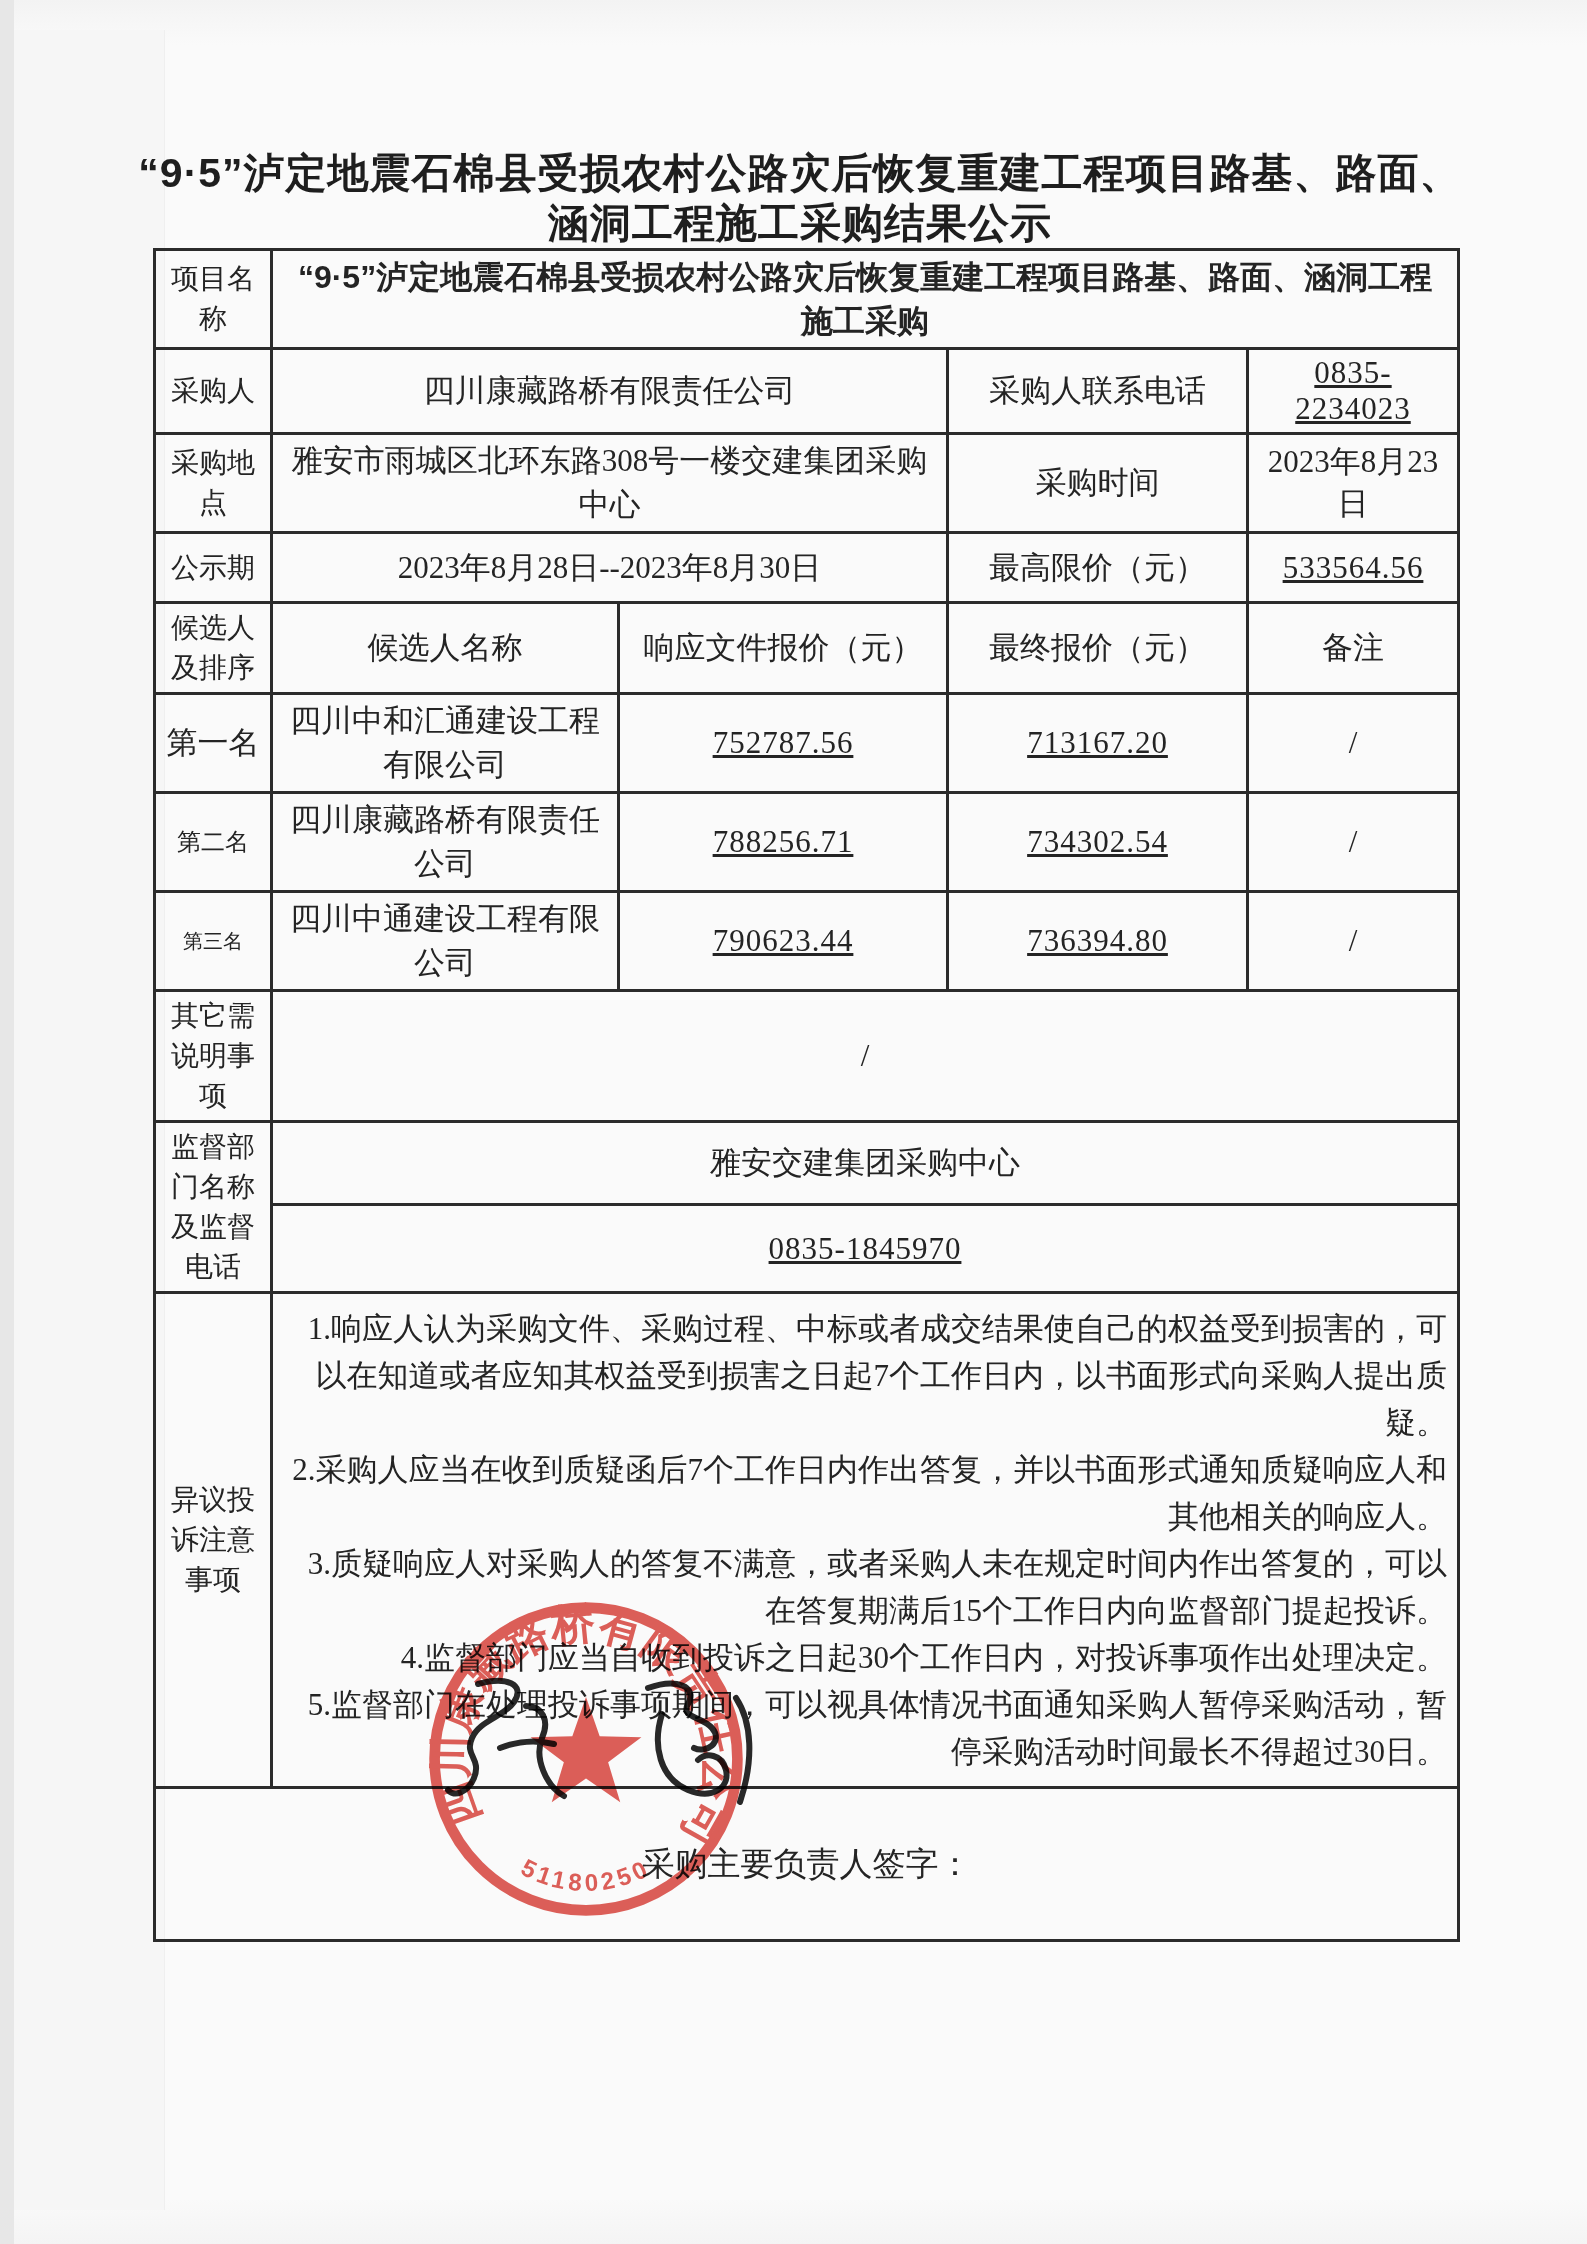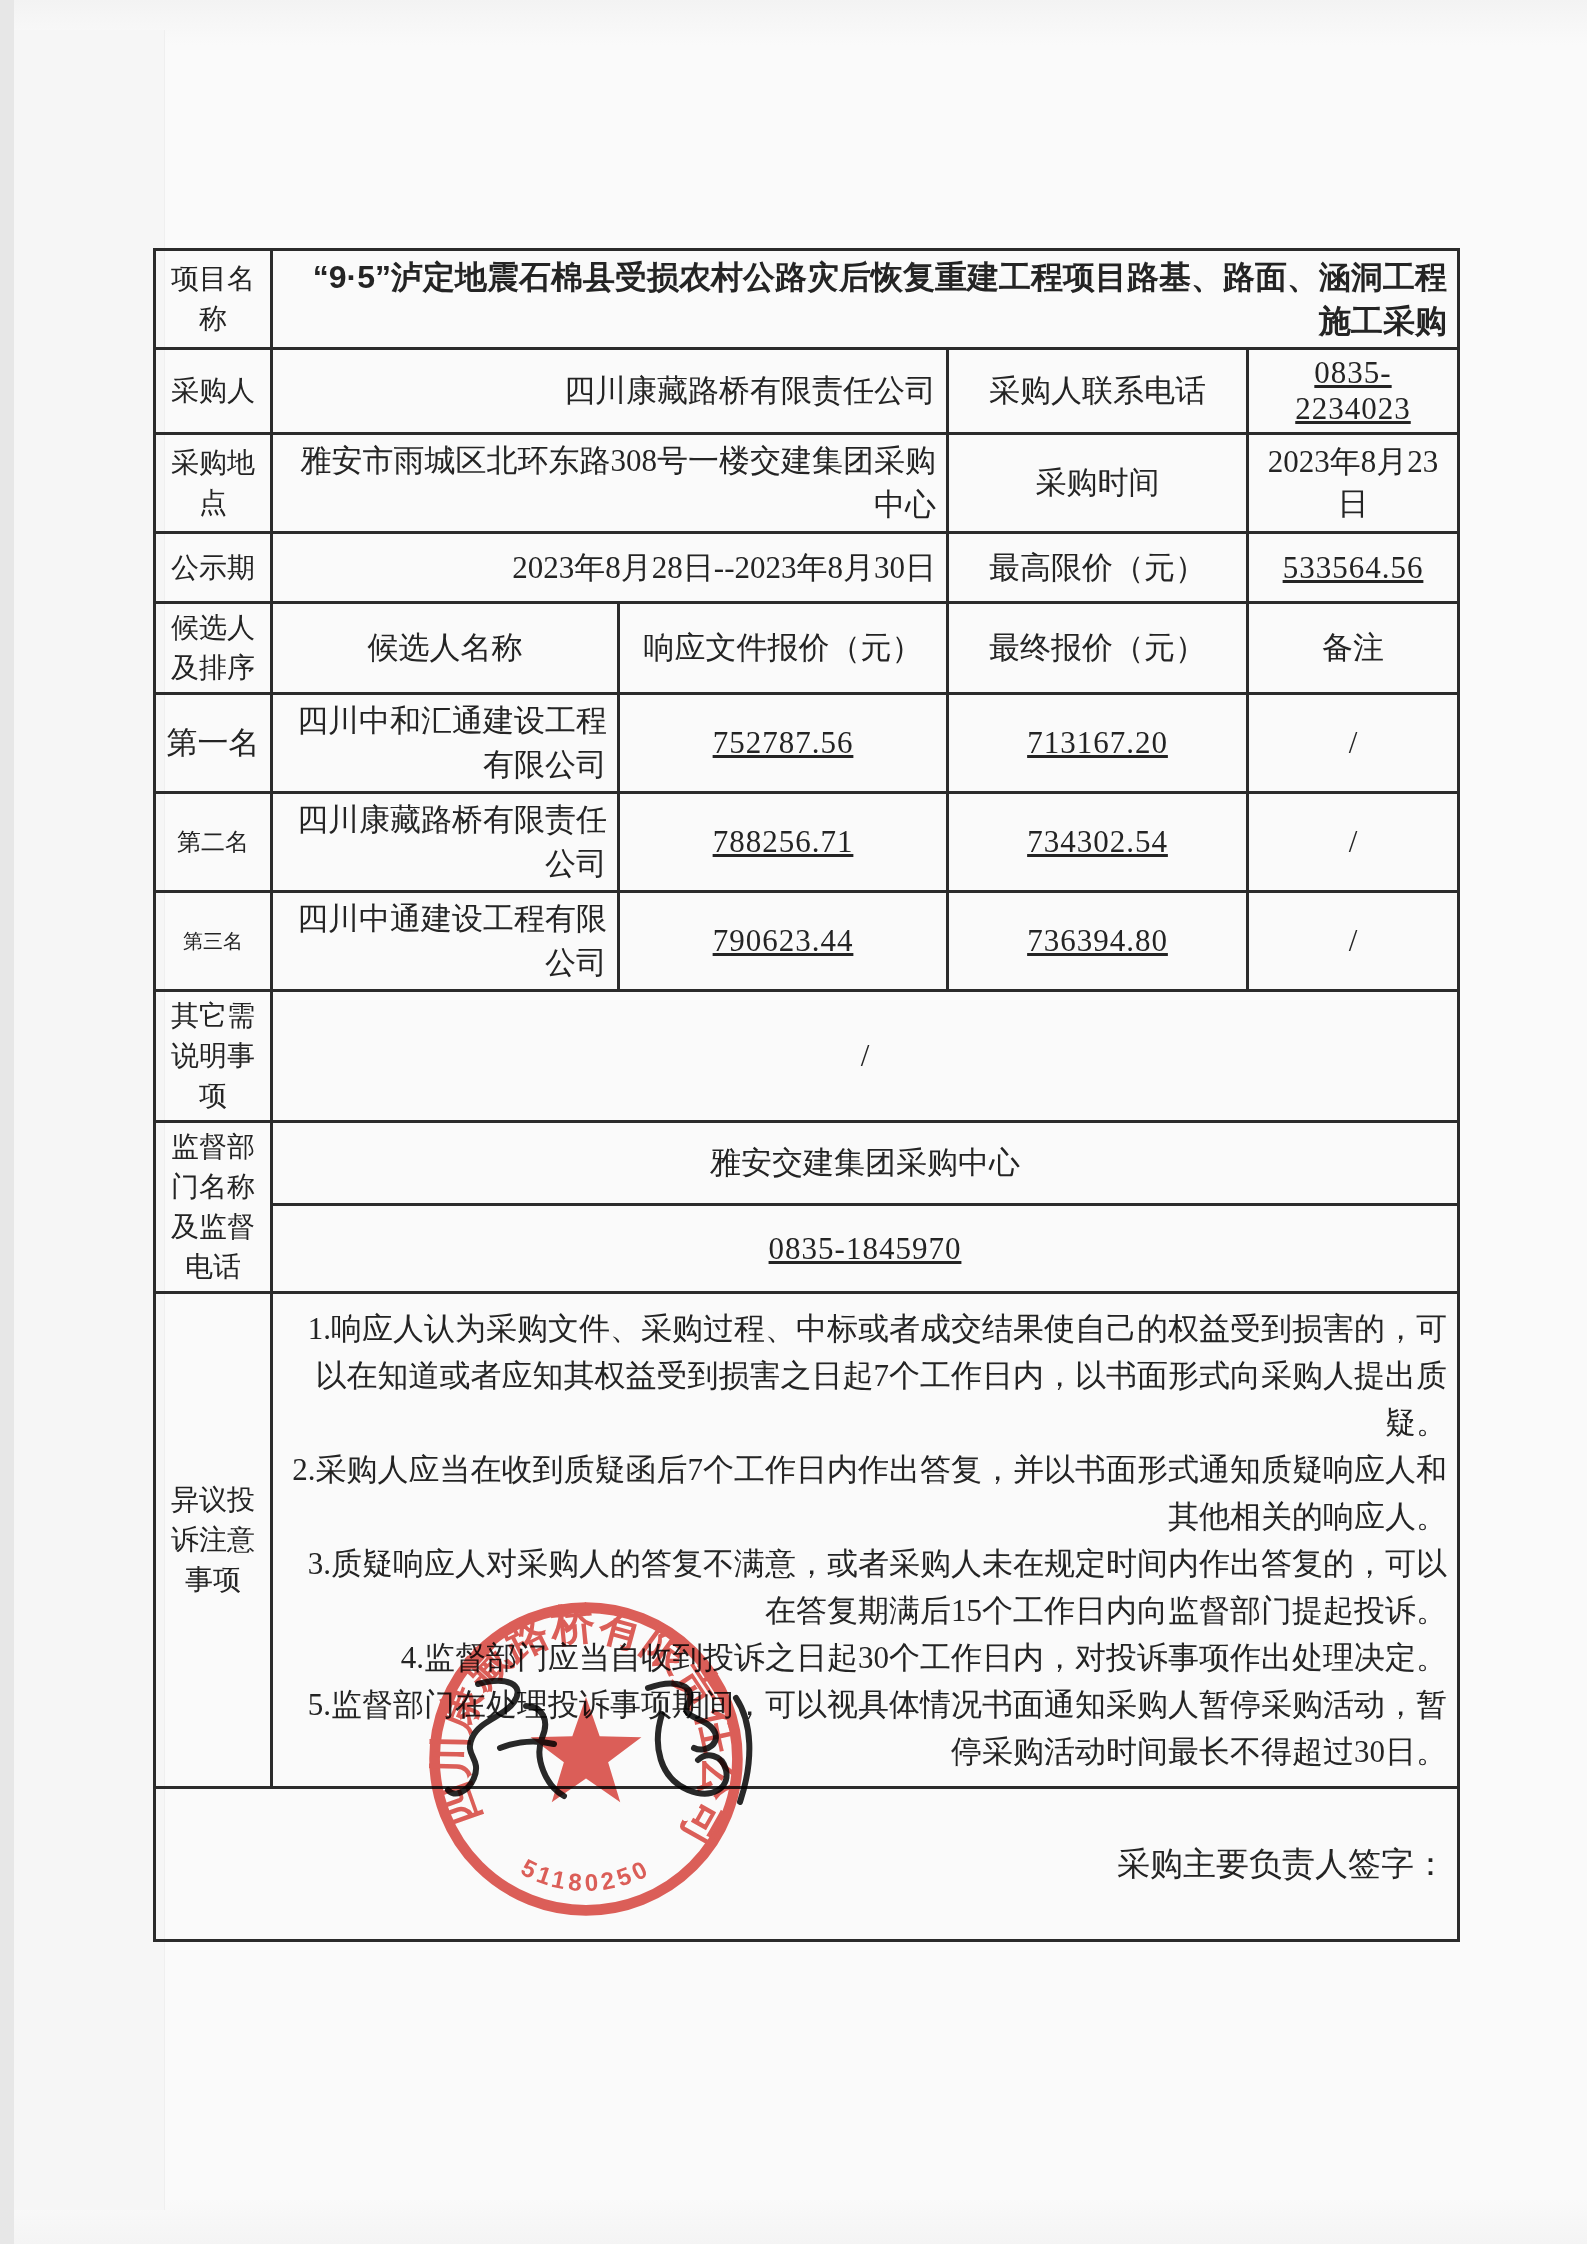--- a/index.html
+++ b/index.html
@@ -36,21 +36,21 @@
     border:3px solid #2b2b2b;
     padding:4px 10px;
     vertical-align:middle;
     overflow:hidden;
   }
   .lab{  
     text-align:center;padding:4px 2px !important;
     font-size:28px;line-height:40px;
   }
   .cellc{text-align:center;}
-  .celll{text-align:right;line-height:44px;}
+  .celll{text-align:center;line-height:44px;}
   .bold-val{
     font-family:"Liberation Sans","DejaVu Sans",sans-serif;
     font-weight:700;font-size:32px;line-height:44px;
   }
   .num{font-size:31px;letter-spacing:1px;text-decoration:underline;}
   .rule-list{line-height:47px;text-align:right;}
   .rule-list div{margin:0;}
   tr.r1{height:94px;}  tr.r2{height:85px;}  tr.r3{height:95px;}
   tr.r4{height:70px;}  tr.r5{height:90px;}  tr.r6{height:96px;}
   tr.r7{height:85px;}  tr.r8{height:77px;}  tr.r9{height:80px;}
@@ -66,20 +66,21 @@
     mix-blend-mode:multiply;
   }
 </style>
 </head>
 <body>
 
 <div id="page">
   <div id="left-edge"></div>
   <div id="left-strip"></div>
 
+  <h1 id="doc-title">“9·5”泸定地震石棉县受损农村公路灾后恢复重建工程项目路基、路面、涵洞工程施工采购结果公示</h1>
 
   <table id="main-table">
     <colgroup>
       <col style="width:117px">
         <col style="width:347px">
         <col style="width:329px">
       <col style="width:300px">
         <col style="width:211px">
     </colgroup>
 

